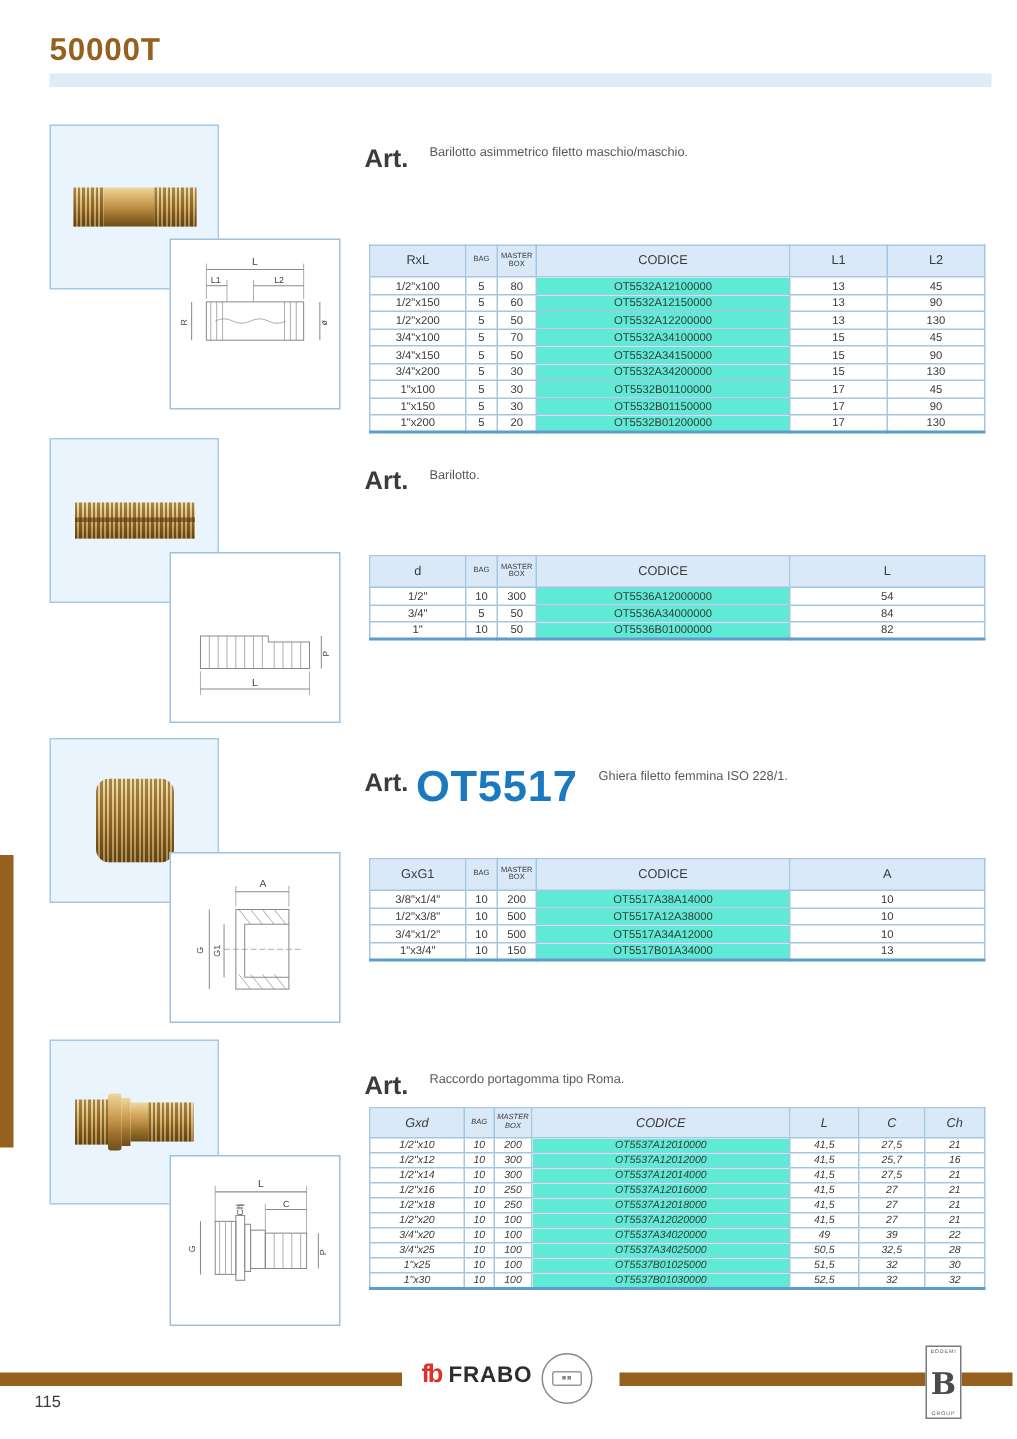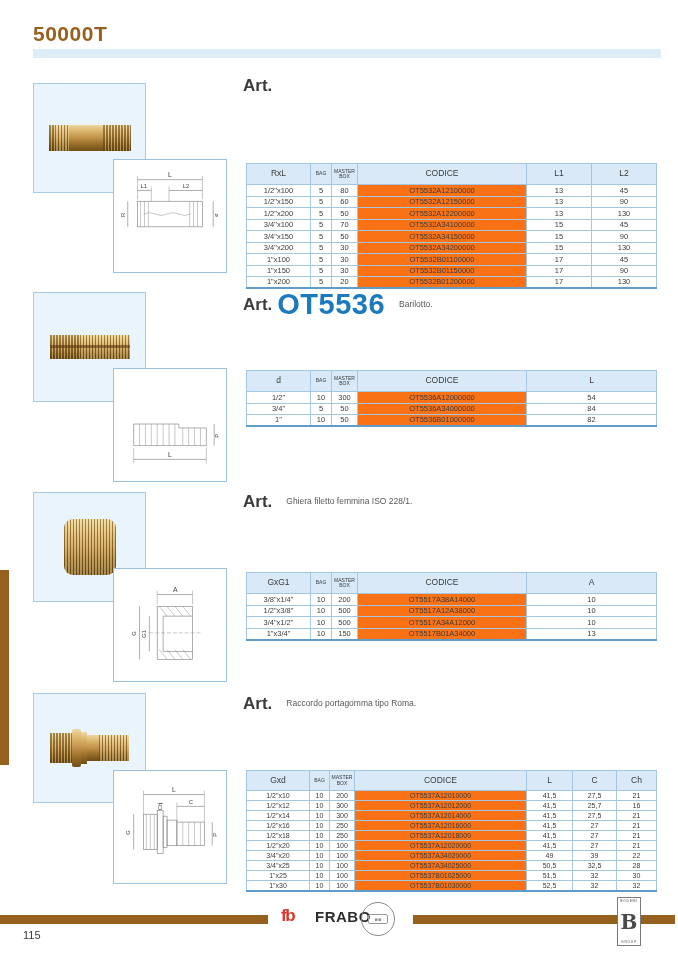--- a/index.html
+++ b/index.html
@@ -33,43 +33,43 @@
   .fit2 { width:80px; height:24px; position:relative; }
   .fit2 .groove { position:absolute; left:0; top:10px; width:100%; height:3px; background:rgba(80,50,8,0.55); }
   .fit3 { width:52px; height:56px; border-radius:9px; }
   .fit4 .t1 { width:22px; height:30px; }
   .fit4 .hex { width:9px; height:38px; border-radius:2px; }
   .fit4 .col { width:6px; height:32px; }
   .fit4 .bod { width:12px; height:26px; }
   .fit4 .brb { width:30px; height:26px; }
 
   
-  .art-title { position:absolute; display:flex; align-items:flex-end; }
+  .art-title { position:absolute; display:flex; align-items:flex-start;margin-top:20px; }
   .art-title .art { font-size:17px; font-weight:bold; color:#3b3b3d; padding-bottom:3px; }
   .art-title .code { font-size:29px; font-weight:bold; color:#1b79c0; line-height:0.92; margin-left:5px; letter-spacing:0.5px; }
   .art-title .desc { font-size:8.5px; color:#58585a; padding-bottom:9px; margin-left:14px; max-width:250px; }
 
   
   table.spec { position:absolute; width:410px; border-collapse:collapse; table-layout:fixed;
                border:1px solid #5f9cc9; border-bottom-width:2px; }
   table.spec th, table.spec td { border:1px solid #a3c6e3; text-align:center; color:#3a3a3c; overflow:hidden; }
   table.spec th { background:#d9e9f7; font-size:8.5px; font-weight:normal; height:21px; line-height:1.1; }
   table.spec th.sm { font-size:5px; }
   table.spec td { font-size:7.5px; height:11.5px; line-height:1; padding:1px 0; background:#fff; }
-  table.spec td.codice { background:#f97316; }
+  table.spec td.codice { background:#5eead4; }
   table.spec.dense td { font-size:7px; height:10px; padding:0.5px 0; }
   table.spec.dense th { height:20px; }
 
   
   .foot-bar { position:absolute; top:915px; height:9px; background:#96611e; }
   .foot-bar.left { left:0; width:268px; }
   .foot-bar.right { left:413px; width:262px; }
   .page-num { position:absolute; left:23px; top:929px; font-size:11px; color:#3a3a3c; }
   .frabo { position:absolute; left:281px; top:906px; display:flex; align-items:center; }
-  .frabo .mark { color:#d9352a; font-weight:bold; font-size:17px; letter-spacing:-1.5px; margin-right:21px; }
+  .frabo .mark { color:#d9352a; font-weight:bold; font-size:17px; letter-spacing:-1.5px; margin-right:5px; }
   .frabo .word { color:#2d2d2f; font-weight:bold; font-size:15px; letter-spacing:0.5px; }
   .stamp { position:absolute; left:361px; top:902px; width:34px; height:34px; border:1px solid #8a8a8a; border-radius:50%;
            display:flex; align-items:center; justify-content:center; }
   .stamp .inner { width:20px; height:10px; border:1px solid #9a9a9a; border-radius:2px; font-size:5px; color:#8a8a8a; text-align:center; line-height:9px; letter-spacing:0.5px; }
   .grp { position:absolute; left:617px; top:897px; width:24px; height:49px; background:#fff; border:1px solid #7a7a7a; z-index:3;
          display:flex; flex-direction:column; align-items:center; justify-content:space-between; padding:1px 0; }
   .grp .tiny { font-size:3.5px; color:#555; letter-spacing:0.6px; }
   .grp .bigB { font-family:"DejaVu Serif", serif; font-size:20px; line-height:0.9; color:#4a4a4a; font-weight:bold; }
 </style>
 </head>
@@ -109,20 +109,21 @@
         <line class="dthin" x1="85" y1="42" x2="85" y2="68"></line>
       <path class="dthin" d="M30 55 q6 -3 12 0 t12 0 t12 0 t12 0"></path>
       <line class="dline" x1="14" y1="42" x2="14" y2="68"></line>
       <text class="dlabel sm" x="11" y="58" transform="rotate(-90 11 58)">R</text>
       <line class="dline" x1="101" y1="42" x2="101" y2="68"></line>
       <text class="dlabel sm" x="106" y="58" transform="rotate(-90 106 58)">ø</text>
     </svg>
   </div>
   <div class="art-title" style="left:243px; top:76px;">
     <span class="art">Art.</span>
+    <span class="desc">Barilotto asimmetrico filetto maschio/maschio.</span>
   </div>
   <table class="spec" style="left:246px; top:163px;border-radius:17px;">
     <colgroup>
         <col style="width:64px">
         <col style="width:21px">
         <col style="width:26px">
         <col style="width:169px">
         <col style="width:65px">
         <col style="width:65px">
       </colgroup>
@@ -234,21 +235,20 @@
       <line class="dthin" x1="20" y1="80" x2="20" y2="96"></line>
         <line class="dthin" x1="94" y1="80" x2="94" y2="96"></line>
       <line class="dline" x1="20" y1="92" x2="94" y2="92"></line>
       <text class="dlabel" x="55" y="90">L</text>
       <line class="dline" x1="102" y1="56" x2="102" y2="78"></line>
       <text class="dlabel sm" x="107" y="70" transform="rotate(-90 107 70)">P</text>
     </svg>
   </div>
   <div class="art-title" style="left:243px; top:291px;">
     <span class="art">Art.</span>
-    <span class="code">OT5536</span>
     <span class="desc">Barilotto.</span>
   </div>
   <table class="spec" style="left:246px; top:370px;">
     <colgroup>
         <col style="width:64px">
         <col style="width:21px">
         <col style="width:26px">
         <col style="width:169px">
         <col style="width:130px">
       </colgroup>
@@ -300,20 +300,21 @@
       <path class="dline" d="M50 48 h30 M50 84 h30 M50 48 v36"></path>
       <line class="dthin" x1="36" y1="65" x2="88" y2="65" stroke-dasharray="4 2"></line>
       <line class="dline" x1="26" y1="38" x2="26" y2="92"></line>
       <text class="dlabel sm" x="22" y="68" transform="rotate(-90 22 68)">G</text>
       <line class="dline" x1="36" y1="48" x2="36" y2="84"></line>
       <text class="dlabel sm" x="33" y="70" transform="rotate(-90 33 70)">G1</text>
     </svg>
   </div>
   <div class="art-title" style="left:243px; top:492px;">
     <span class="art">Art.</span>
+    <span class="code">OT5517</span>
     <span class="desc">Ghiera filetto femmina ISO 228/1.</span>
   </div>
   <table class="spec" style="left:246px; top:572px;">
     <colgroup>
         <col style="width:64px">
         <col style="width:21px">
         <col style="width:26px">
         <col style="width:169px">
         <col style="width:130px">
       </colgroup>
@@ -393,21 +394,21 @@
       <line class="dline" x1="20" y1="44" x2="20" y2="80"></line>
       <text class="dlabel sm" x="16" y="65" transform="rotate(-90 16 65)">G</text>
       <line class="dline" x1="100" y1="52" x2="100" y2="76"></line>
       <text class="dlabel sm" x="105" y="67" transform="rotate(-90 105 67)">P</text>
     </svg>
   </div>
   <div class="art-title" style="left:243px; top:694px;">
     <span class="art">Art.</span>
     <span class="desc">Raccordo portagomma tipo Roma.</span>
   </div>
-  <table class="spec dense" style="left:246px; top:770px;">
+  <table class="spec dense" style="left:246px; top:738px;font-style:italic;">
     <colgroup>
         <col style="width:63px">
         <col style="width:20px">
         <col style="width:25px">
         <col style="width:172px">
         <col style="width:46px">
         <col style="width:44px">
         <col style="width:40px">
       </colgroup>
   <thead>

